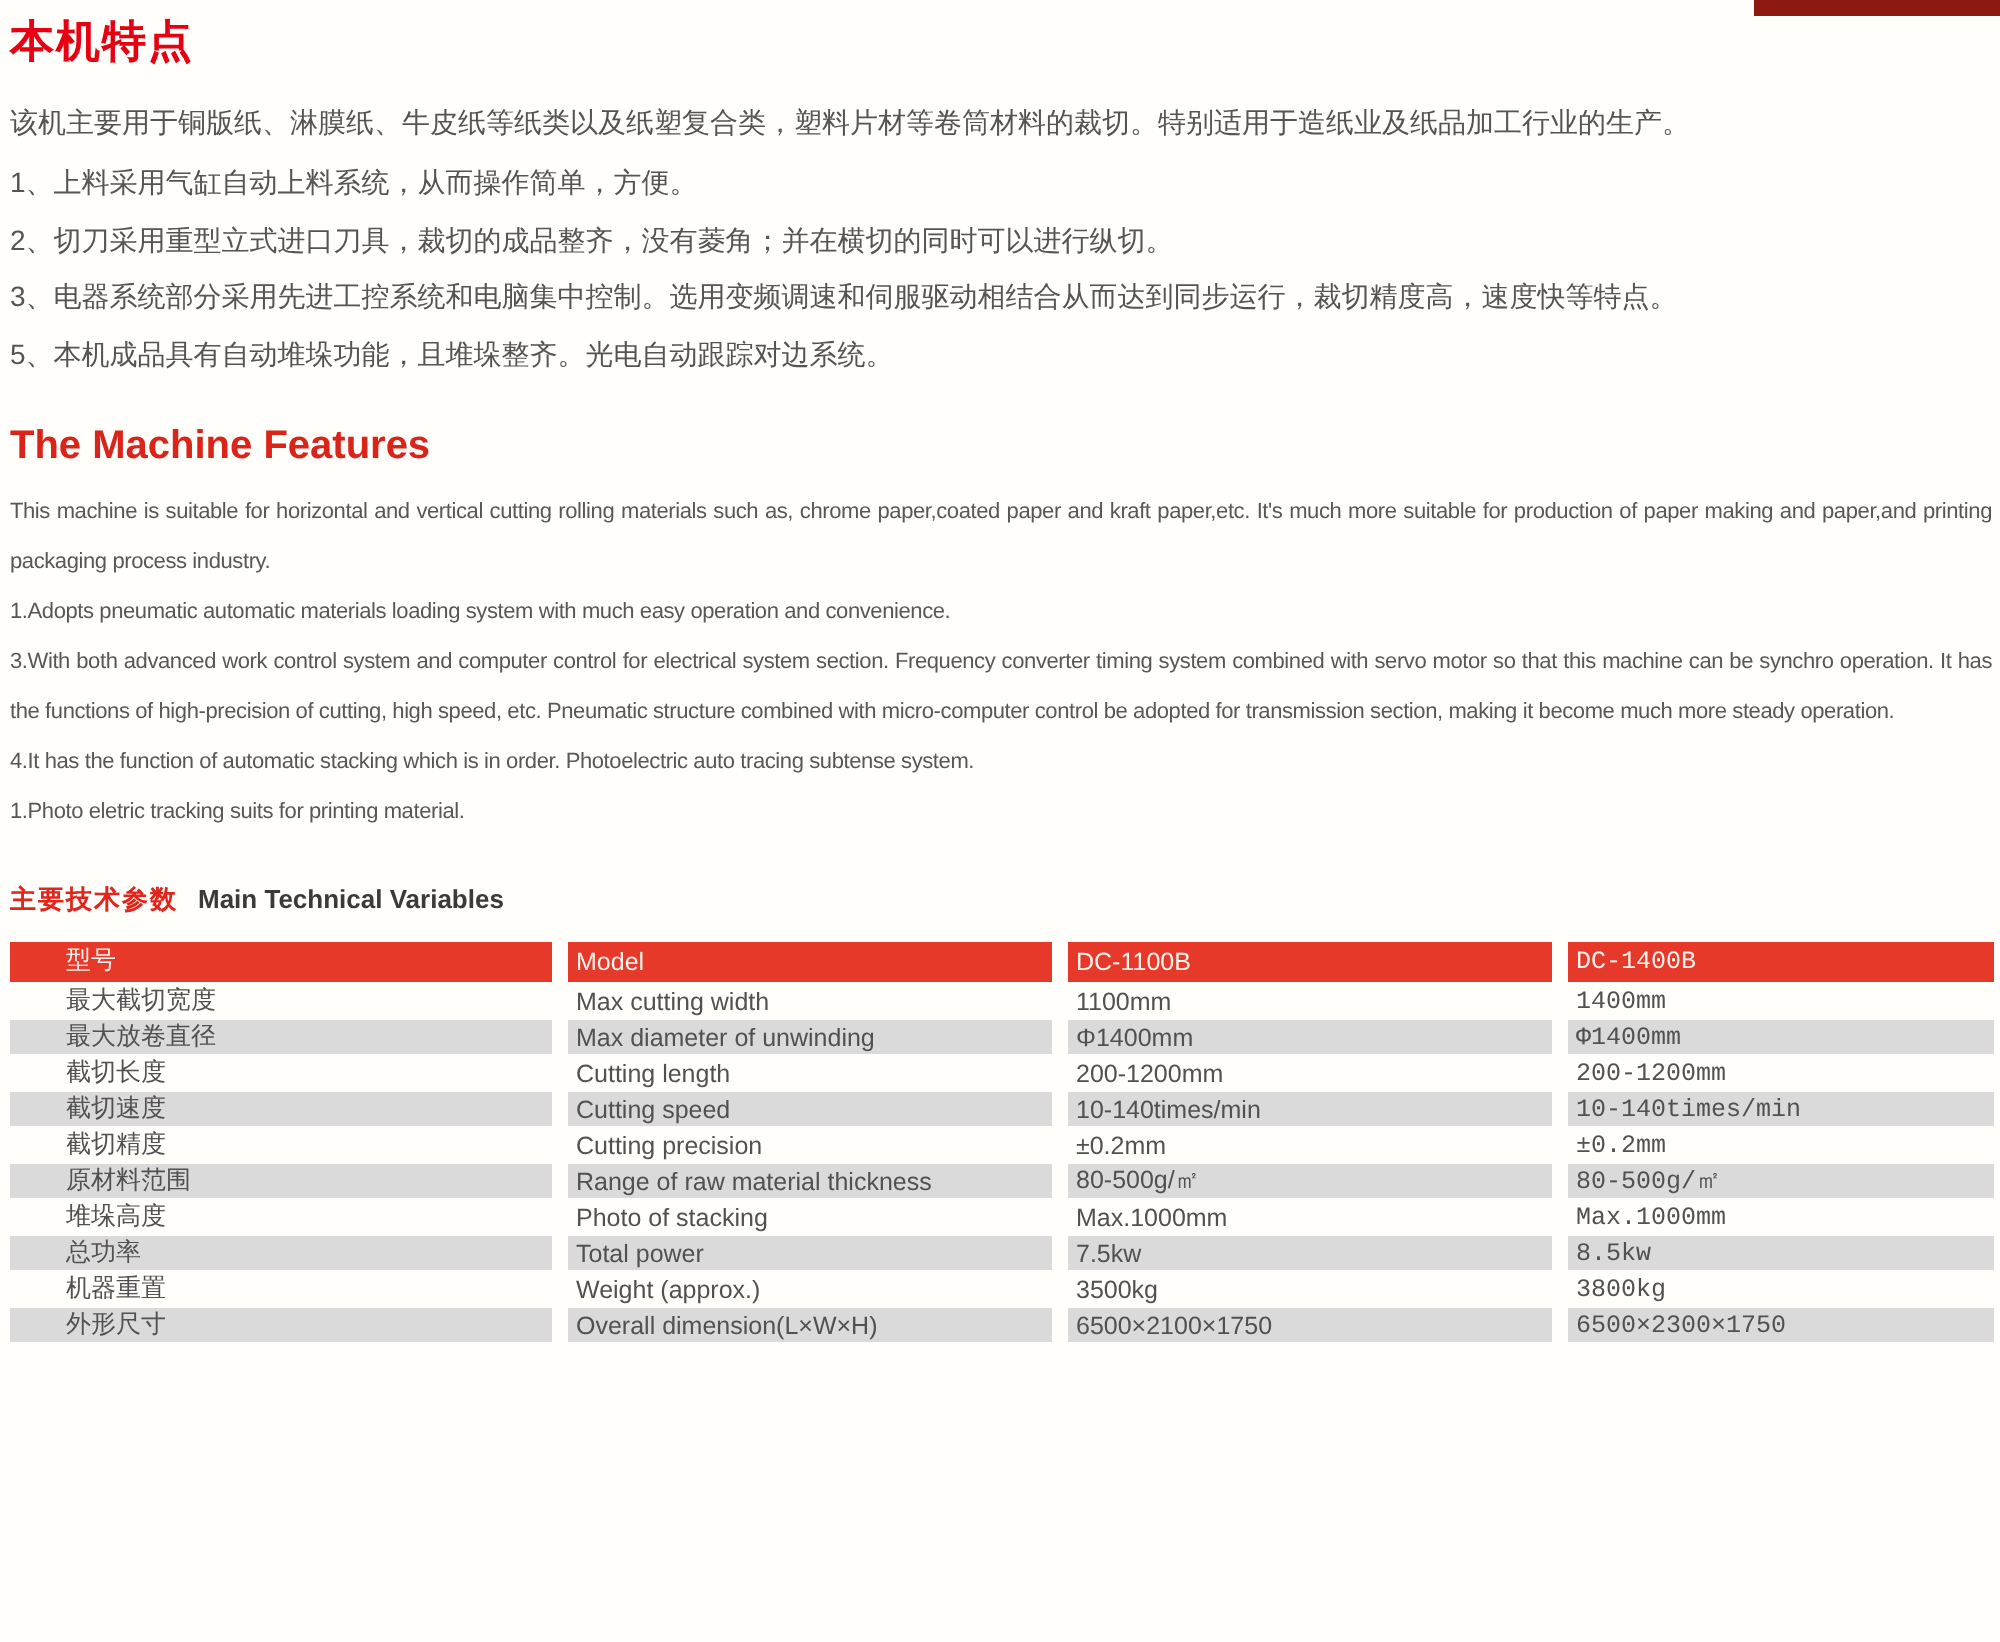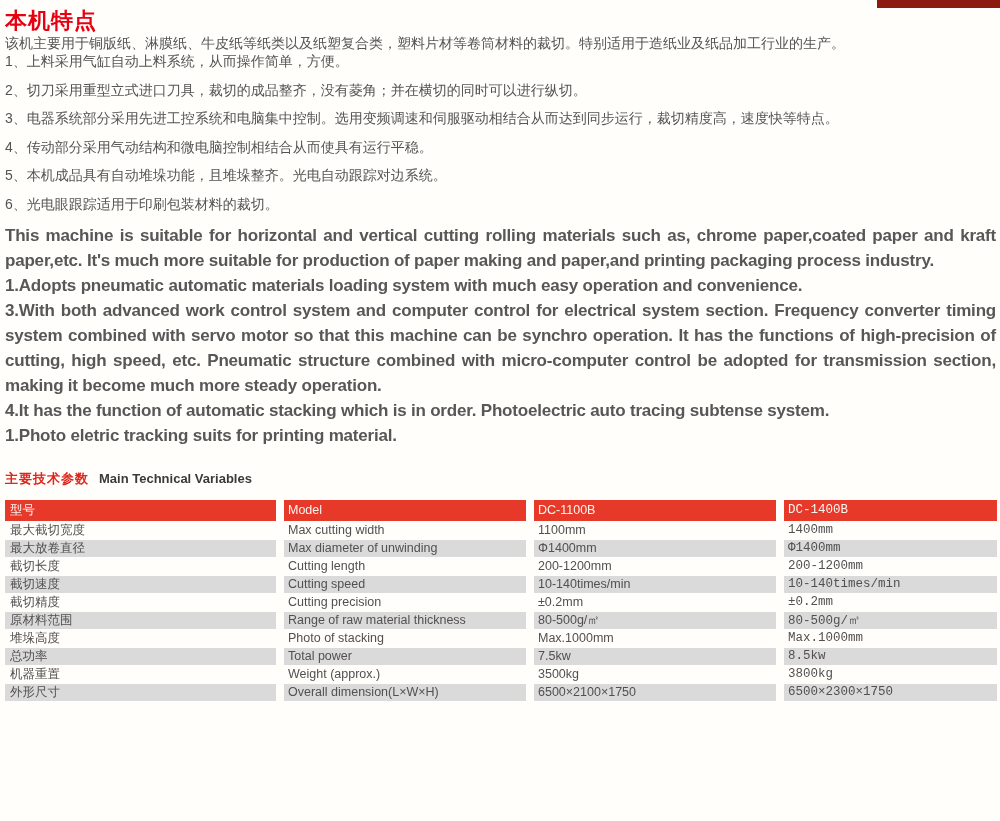--- a/index.html
+++ b/index.html
@@ -13,45 +13,45 @@
   *{box-sizing:border-box;margin:0;padding:0;}
   html,body{background:var(--paper);}
   body{
     width:1000px;height:821px;overflow:hidden;position:relative;
     font-family:"Liberation Sans","DejaVu Sans",sans-serif;
     color:var(--txt);
   }
   .page{width:1000px;height:708px;padding:8px 4px 0 5px;position:relative;}
   .accent-bar{position:absolute;top:0;right:0;width:123px;height:8px;background:#8c1a10;}
   .h-cn{font-size:22px;line-height:26px;font-weight:bold;color:#e60012;letter-spacing:1px;}
-  .intro-cn{margin-top:0;font-size:14px;line-height:18px;color:var(--txt);}
-  .cn-list{list-style:none;}
+  .intro-cn{margin-top:18px;font-size:14px;line-height:18px;color:var(--txt);}
+  .cn-list{margin-top:12px;list-style:none;}
   .cn-list .li{font-size:14px;line-height:18px;margin-bottom:10.5px;color:var(--txt);}
   .h-en{margin-top:25px;font-size:20px;line-height:24px;font-weight:bold;color:#da2319;}
   .en-block{margin-top:9px;}
   .en-block p{
-    font-size:17px;line-height:25px;letter-spacing:-0.2px;
-    text-align:justify;color:#585656;font-weight:bold;
+    font-size:11px;line-height:25px;letter-spacing:-0.2px;
+    text-align:justify;color:#585656;
   }
   .params-h{margin-top:19px;font-size:13px;line-height:24px;font-weight:bold;}
   .params-h .cn{color:#e0251c;letter-spacing:1px;}
   .params-h .en{color:#3a3a3a;margin-left:10px;}
   table.specs{
     width:992px;margin-top:9px;border-collapse:collapse;table-layout:fixed;
     font-size:12.5px;
   }
   col.c1{width:275px;} col.c2{width:250px;} col.c3{width:250px;} col.c4{width:217px;}
   .specs th,.specs td{
     height:18px;padding:0 0 0 4px;text-align:left;vertical-align:middle;
     border-right:8px solid var(--paper);
     border-bottom:1px solid var(--paper);
     white-space:nowrap;overflow:hidden;
   }
   .specs th:last-child,.specs td:last-child{border-right:none;font-family:Liberation Mono, monospace;}
-  .specs th:first-child,.specs td:first-child{padding-left:5px;margin-left:20px;}
+  .specs th:first-child,.specs td:first-child{padding-left:28px;margin-left:20px;}
   .specs thead th{
     height:21px;background:var(--table-red);color:#fdf4ef;font-weight:normal;
   }
   .specs tbody td{color:var(--cell-txt);}
   .specs tr.alt td{background:var(--row-gray);}
 </style>
 </head>
 <body>
 
 <div class="page">
@@ -59,25 +59,24 @@
   <div class="accent-bar"></div>
 
   <div class="h-cn">本机特点</div>
 
   <p class="intro-cn">该机主要用于铜版纸、淋膜纸、牛皮纸等纸类以及纸塑复合类，塑料片材等卷筒材料的裁切。特别适用于造纸业及纸品加工行业的生产。</p>
 
   <div class="cn-list">
     <div class="li">1、上料采用气缸自动上料系统，从而操作简单，方便。</div>
     <div class="li">2、切刀采用重型立式进口刀具，裁切的成品整齐，没有菱角；并在横切的同时可以进行纵切。</div>
     <div class="li">3、电器系统部分采用先进工控系统和电脑集中控制。选用变频调速和伺服驱动相结合从而达到同步运行，裁切精度高，速度快等特点。</div>
-    <div class="li">4、传动部分采用气动结构和微电脑控制相结合从而使具有运行平稳。</div>
     <div class="li">5、本机成品具有自动堆垛功能，且堆垛整齐。光电自动跟踪对边系统。</div>
-    <div class="li">6、光电眼跟踪适用于印刷包装材料的裁切。</div>
   </div>
 
+  <div class="h-en">The Machine Features</div>
 
   <div class="en-block">
     <p>This machine is suitable for horizontal and vertical cutting rolling materials such as, chrome paper,coated paper and kraft paper,etc. It's much more suitable for production of paper making and paper,and printing packaging process industry.</p>
     <p>1.Adopts pneumatic automatic materials loading system with much easy operation and convenience.</p>
     <p>3.With both advanced work control system and computer control for electrical system section. Frequency converter timing system combined with servo motor so that this machine can be synchro operation. It has the functions of high-precision of cutting, high speed, etc. Pneumatic structure combined with micro-computer control be adopted for transmission section, making it become much more steady operation.</p>
     <p>4.It has the function of automatic stacking which is in order. Photoelectric auto tracing subtense system.</p>
     <p>1.Photo eletric tracking suits for printing material.</p>
   </div>
 
   <div class="params-h">

